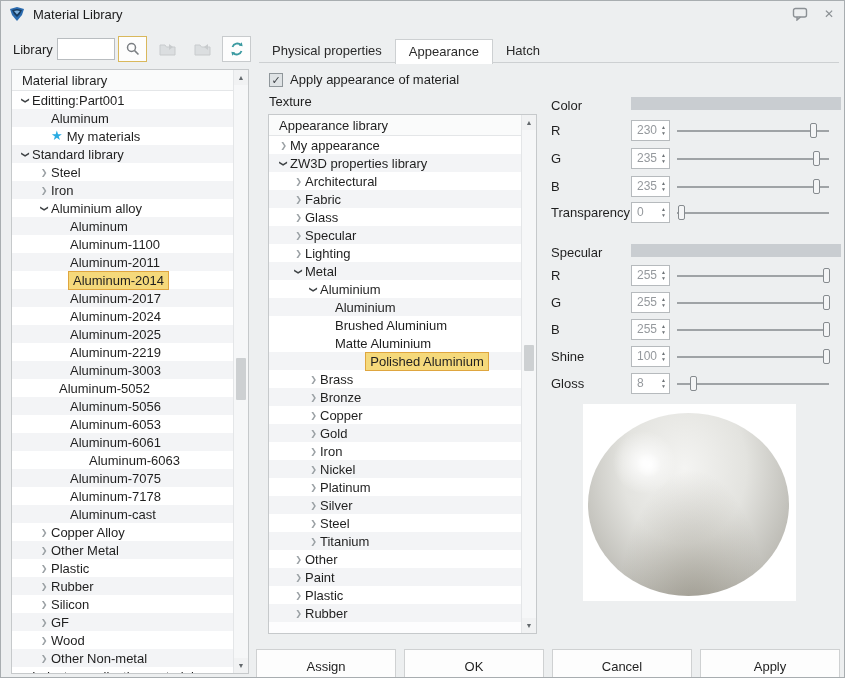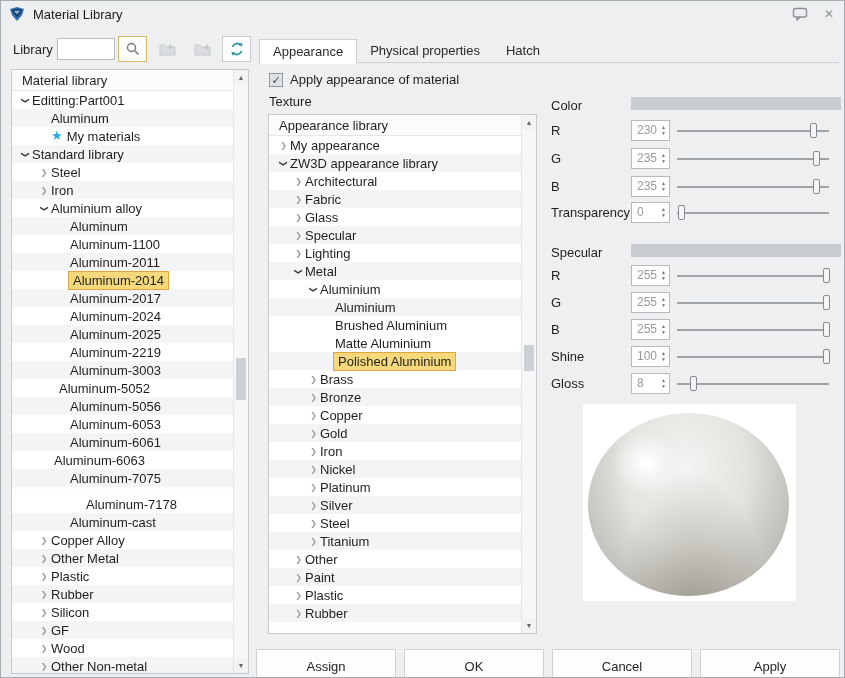--- a/index.html
+++ b/index.html
@@ -116,22 +116,22 @@
   <div class="tool-btn refresh">
     <svg width="16" height="16" viewBox="0 0 16 16">
       <path d="M3.5 6 A5 5 0 0 1 12 4.2" fill="none" stroke="#3b9aa1" stroke-width="1.8"></path>
       <polygon points="12.8,1.2 13.6,5.2 9.8,4.4" fill="#3b9aa1"></polygon>
       <path d="M12.5 10 A5 5 0 0 1 4 11.8" fill="none" stroke="#3b9aa1" stroke-width="1.8"></path>
       <polygon points="3.2,14.8 2.4,10.8 6.2,11.6" fill="#3b9aa1"></polygon>
     </svg>
   </div>
 
   <div class="tabbar" id="tabbar">
+      <div class="tab">Physical properties</div>
       <div class="tab active">Appearance</div>
-      <div class="tab">Physical properties</div>
       <div class="tab">Hatch</div>
     </div>
 
   <div class="panel left-panel">
     <div class="phead">Material library</div>
     <div class="tlist" id="matTree">
         <div class="trow" style="padding-left: 6px;">
           <span class="chev expanded" style="flex-basis: 14px;">❯</span>
           <span class="lbl">Editting:Part001</span>
         </div>
@@ -205,29 +205,29 @@
           <span class="lbl">Aluminum-5056</span>
         </div>
         <div class="trow" style="padding-left: 44px;">
           <span class="chev hiddenc" style="flex-basis: 14px;">❯</span>
           <span class="lbl">Aluminum-6053</span>
         </div>
         <div class="trow alt" style="padding-left: 44px;">
           <span class="chev hiddenc" style="flex-basis: 14px;">❯</span>
           <span class="lbl">Aluminum-6061</span>
         </div>
-        <div class="trow" style="padding-left: 28px; align-items: flex-end;">
+        <div class="trow" style="padding-left: 63px; align-items: flex-end;">
           <span class="chev hiddenc" style="flex-basis: 14px;">❯</span>
           <span class="lbl">Aluminum-6063</span>
         </div>
         <div class="trow alt" style="padding-left: 44px;">
           <span class="chev hiddenc" style="flex-basis: 14px;">❯</span>
           <span class="lbl">Aluminum-7075</span>
         </div>
-        <div class="trow" style="padding-left: 60px; margin-top: 8px;">
+        <div class="trow" style="padding-left: 44px;">
           <span class="chev hiddenc" style="flex-basis: 14px;">❯</span>
           <span class="lbl">Aluminum-7178</span>
         </div>
         <div class="trow alt" style="padding-left: 44px;">
           <span class="chev hiddenc" style="flex-basis: 14px;">❯</span>
           <span class="lbl">Aluminum-cast</span>
         </div>
         <div class="trow" style="padding-left: 25px;">
           <span class="chev " style="flex-basis: 14px;">❯</span>
           <span class="lbl">Copper Alloy</span>
@@ -280,21 +280,21 @@
 
   <div class="panel mid-panel">
     <div class="phead">Appearance library</div>
     <div class="tlist" id="appTree">
         <div class="trow" style="padding-left: 8px;">
           <span class="chev " style="flex-basis: 13px;">❯</span>
           <span class="lbl">My appearance</span>
         </div>
         <div class="trow alt" style="padding-left: 8px;">
           <span class="chev expanded" style="flex-basis: 13px;">❯</span>
-          <span class="lbl">ZW3D appearance library</span>
+          <span class="lbl">ZW3D properties library</span>
         </div>
         <div class="trow" style="padding-left: 23px;">
           <span class="chev " style="flex-basis: 13px;">❯</span>
           <span class="lbl">Architectural</span>
         </div>
         <div class="trow alt" style="padding-left: 23px;">
           <span class="chev " style="flex-basis: 13px;">❯</span>
           <span class="lbl">Fabric</span>
         </div>
         <div class="trow" style="padding-left: 23px;">
@@ -322,21 +322,21 @@
           <span class="lbl">Aluminium</span>
         </div>
         <div class="trow" style="padding-left: 53px;">
           <span class="chev hiddenc" style="flex-basis: 13px;">❯</span>
           <span class="lbl">Brushed Aluminium</span>
         </div>
         <div class="trow" style="padding-left: 53px;">
           <span class="chev hiddenc" style="flex-basis: 13px;">❯</span>
           <span class="lbl">Matte Aluminium</span>
         </div>
-        <div class="trow alt" style="padding-left: 53px;">
+        <div class="trow alt" style="padding-left: 53px; justify-content: center;">
           <span class="chev hiddenc" style="flex-basis: 13px;">❯</span>
           <span class="lbl hl">Polished Aluminium</span>
         </div>
         <div class="trow" style="padding-left: 38px;">
           <span class="chev " style="flex-basis: 13px;">❯</span>
           <span class="lbl">Brass</span>
         </div>
         <div class="trow alt" style="padding-left: 38px;">
           <span class="chev " style="flex-basis: 13px;">❯</span>
           <span class="lbl">Bronze</span>

